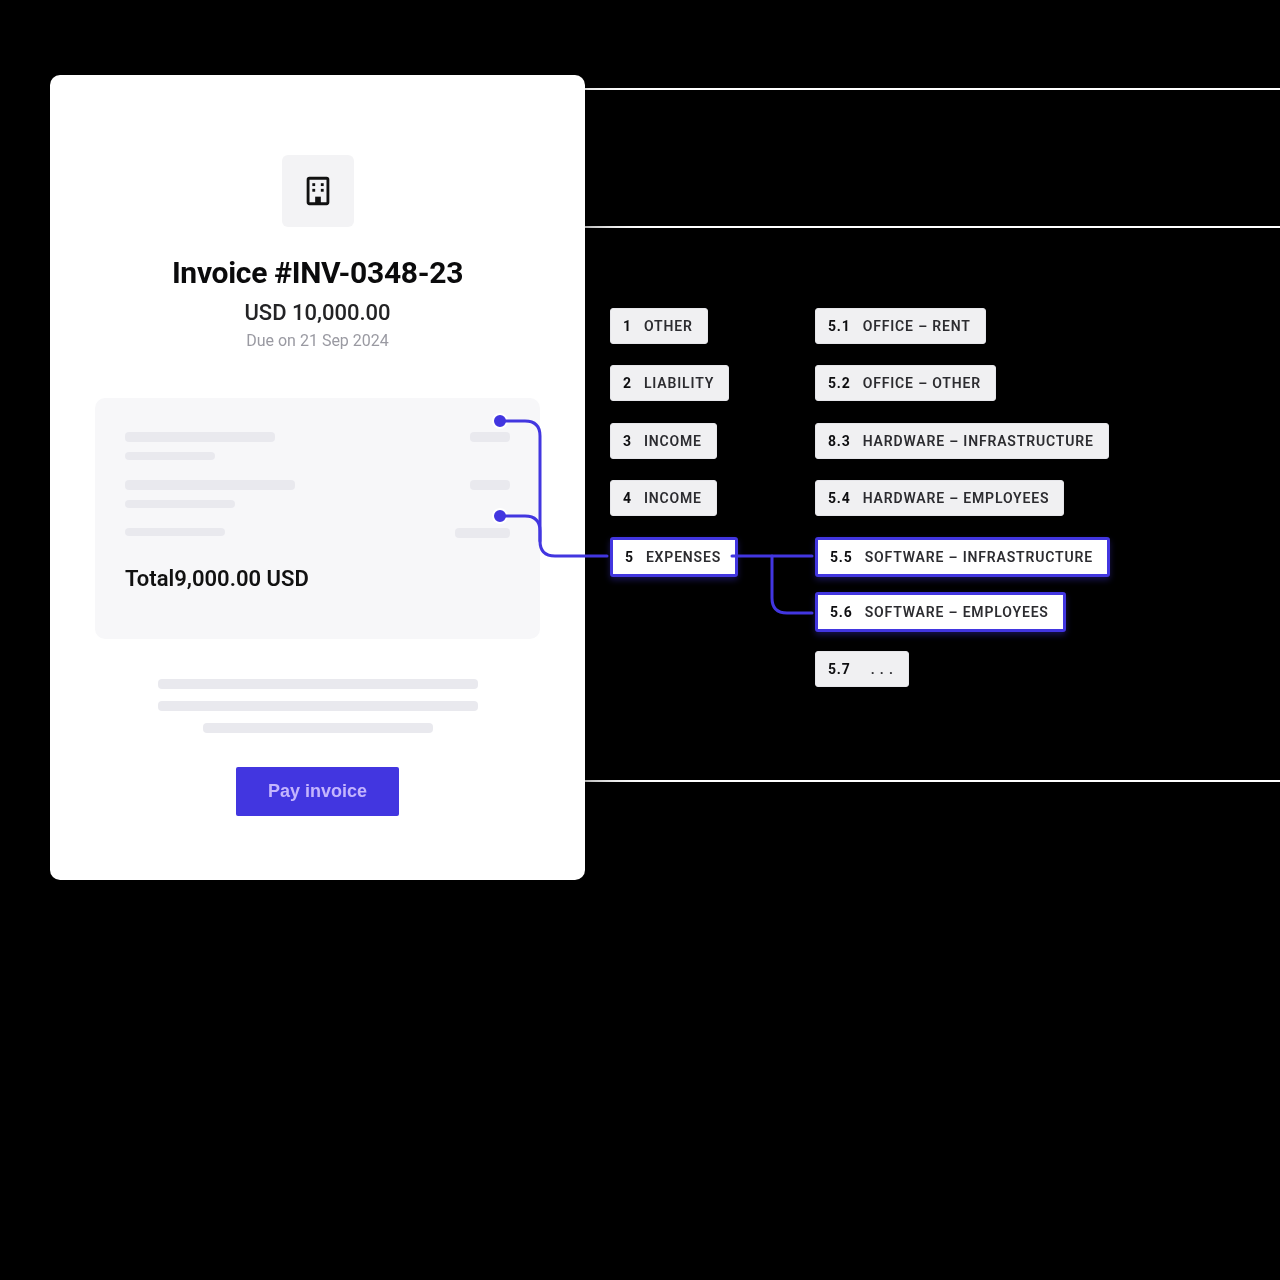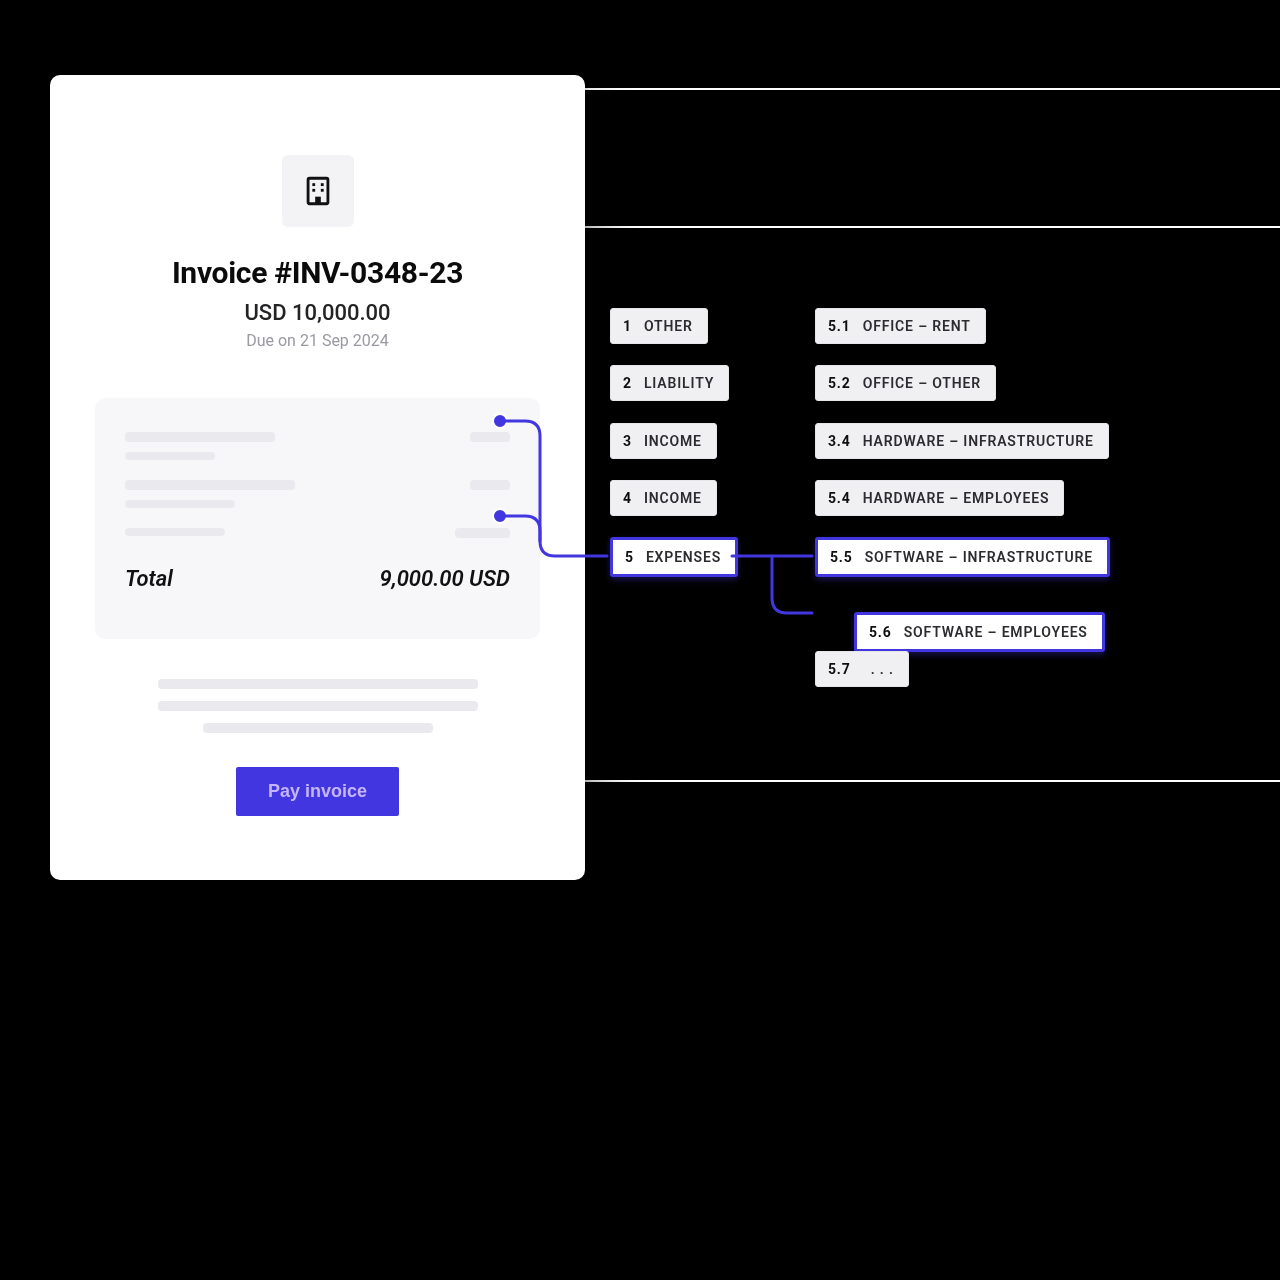--- a/index.html
+++ b/index.html
@@ -81,26 +81,25 @@
   .line-row {
     display: flex; justify-content: space-between; align-items: flex-start;
     margin-bottom: 20px;
   }
   .sk { background: #e9e9ee; border-radius: 4px; height: 10px; }
   .sk.sm { height: 8px; }
   .stack > div { margin-bottom: 10px; }
   .stack > div:last-child { margin-bottom: 0; }
 
   .total-row {
-    display: flex; justify-content: space-between; align-items: center;
+    display: flex; align-items: center;
     margin-top: 28px;
     font-size: 22px;
     font-weight: 600;
     color: #111;
-    font-style: italic;
   }
 
   .footer-sk {
     margin-top: 40px;
     display: flex; flex-direction: column; align-items: center;
     gap: 12px;
   }
 
   .pay-btn {
     margin: 34px auto 0 auto;
@@ -140,21 +139,21 @@
   }
 
   
   .cA  { left: 610px; }
   .cB  { left: 815px; text-align: center; }
   .y1  { top: 308px; }
   .y2  { top: 365px; }
   .y3  { top: 423px; }
   .y4  { top: 480px; }
   .y5  { top: 537px; }
-  .y6  { top: 612px; margin-left: 39px; }
+  .y6  { top: 592px; }
   .y7  { top: 651px; gap: 20px; }
 
   
   svg.connect {
     position: absolute;
     left: 0; top: 0;
     width: 1280px; height: 1280px;
     pointer-events: none;
   }
   .conn-path {
@@ -258,21 +257,21 @@
 
   <div class="chip cB y1">
     <span class="num">5.1</span>
     <span>OFFICE – RENT</span>
   </div>
   <div class="chip cB y2">
     <span class="num">5.2</span>
     <span>OFFICE – OTHER</span>
   </div>
   <div class="chip cB y3">
-    <span class="num">3.4</span>
+    <span class="num">8.3</span>
     <span>HARDWARE – INFRASTRUCTURE</span>
   </div>
   <div class="chip cB y4">
     <span class="num">5.4</span>
     <span>HARDWARE – EMPLOYEES</span>
   </div>
   <div class="chip sel cB y5">
     <span class="num">5.5</span>
     <span>SOFTWARE – INFRASTRUCTURE</span>
   </div>

